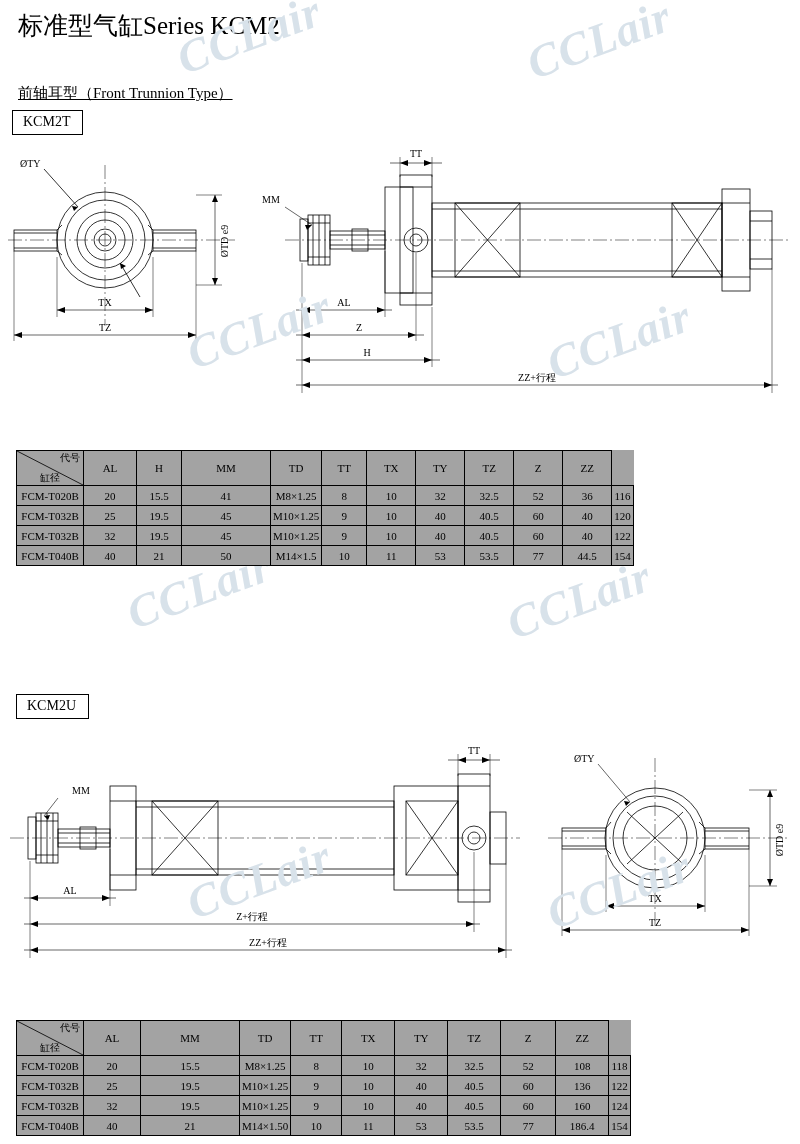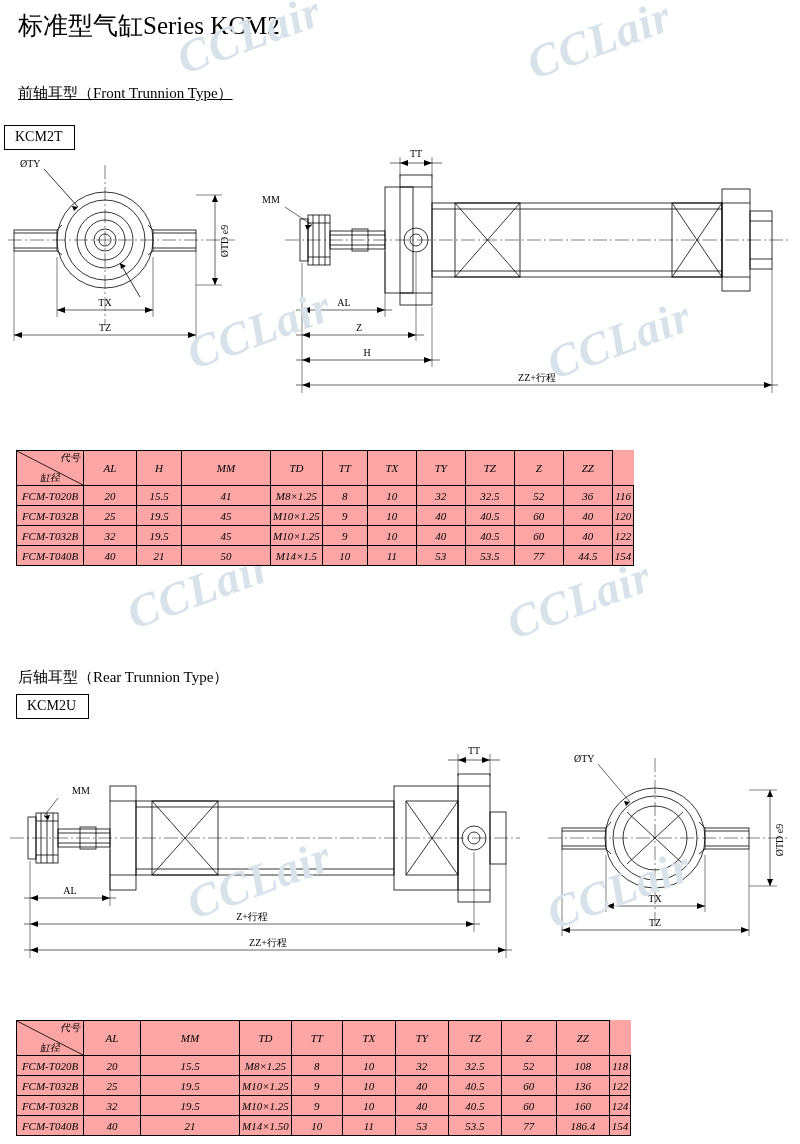--- a/index.html
+++ b/index.html
@@ -61,23 +61,22 @@
     user-select: none;
     letter-spacing: 1px;
     z-index: 5;
   }
 
   
   table.dim {
     position: absolute;
     border-collapse: collapse;
     font-size: 11px;
-    background: #fca5a5;
+    background: #a3a3a3;
     z-index: 6;
-    font-style: italic;
   }
   table.dim td, table.dim th {
     border: 1px solid #000;
     text-align: center;
     padding: 1px 2px;
     font-weight: normal;
     font-family: "Liberation Serif", serif;
     height: 17px;
   }
   .corner-cell {
@@ -128,21 +127,21 @@
   <div class="wm" style="left:170px; top:35px;">CCLair</div>
   <div class="wm" style="left:520px; top:40px;">CCLair</div>
   <div class="wm" style="left:180px; top:330px;">CCLair</div>
   <div class="wm" style="left:540px; top:340px;">CCLair</div>
   <div class="wm" style="left:120px; top:590px;">CCLair</div>
   <div class="wm" style="left:500px; top:600px;">CCLair</div>
   <div class="wm" style="left:180px; top:880px;">CCLair</div>
   <div class="wm" style="left:540px; top:890px;">CCLair</div>
 
   <div class="section-head" style="left:18px; top:84px;text-decoration:underline;">前轴耳型（Front Trunnion Type）</div>
-  <div class="model-box" style="left:4px; top:110px;margin-top:15px;">KCM2T</div>
+  <div class="model-box" style="left:12px; top:110px;">KCM2T</div>
 
   <div class="draw" style="left:0px; top:145px;">
     <svg width="800" height="290" viewBox="0 0 800 290">
       <g stroke="#000" fill="none" stroke-width="0.8">
 
         <line x1="8" y1="95" x2="235" y2="95" stroke-width="0.5" stroke-dasharray="14,3,2,3"></line>
 
         <line x1="105" y1="20" x2="105" y2="180" stroke-width="0.5" stroke-dasharray="14,3,2,3"></line>
 
         <circle cx="105" cy="95" r="48"></circle>
@@ -356,21 +355,20 @@
         <td>11</td>
         <td>53</td>
         <td>53.5</td>
         <td>77</td>
         <td>44.5</td>
         <td>154</td>
       </tr>
     </tbody>
   </table>
 
-  <div class="section-head" style="left:18px; top:668px;">后轴耳型（Rear Trunnion Type）</div>
   <div class="model-box" style="left:16px; top:694px;">KCM2U</div>
 
   <div class="draw" style="left:0px; top:728px;">
     <svg width="800" height="250" viewBox="0 0 800 250">
       <g stroke="#000" fill="none" stroke-width="0.8">
 
         <line x1="10" y1="110" x2="520" y2="110" stroke-width="0.5" stroke-dasharray="14,3,2,3"></line>
 
         <rect x="28" y="89" width="8" height="42"></rect>
         <rect x="36" y="85" width="22" height="50"></rect>

